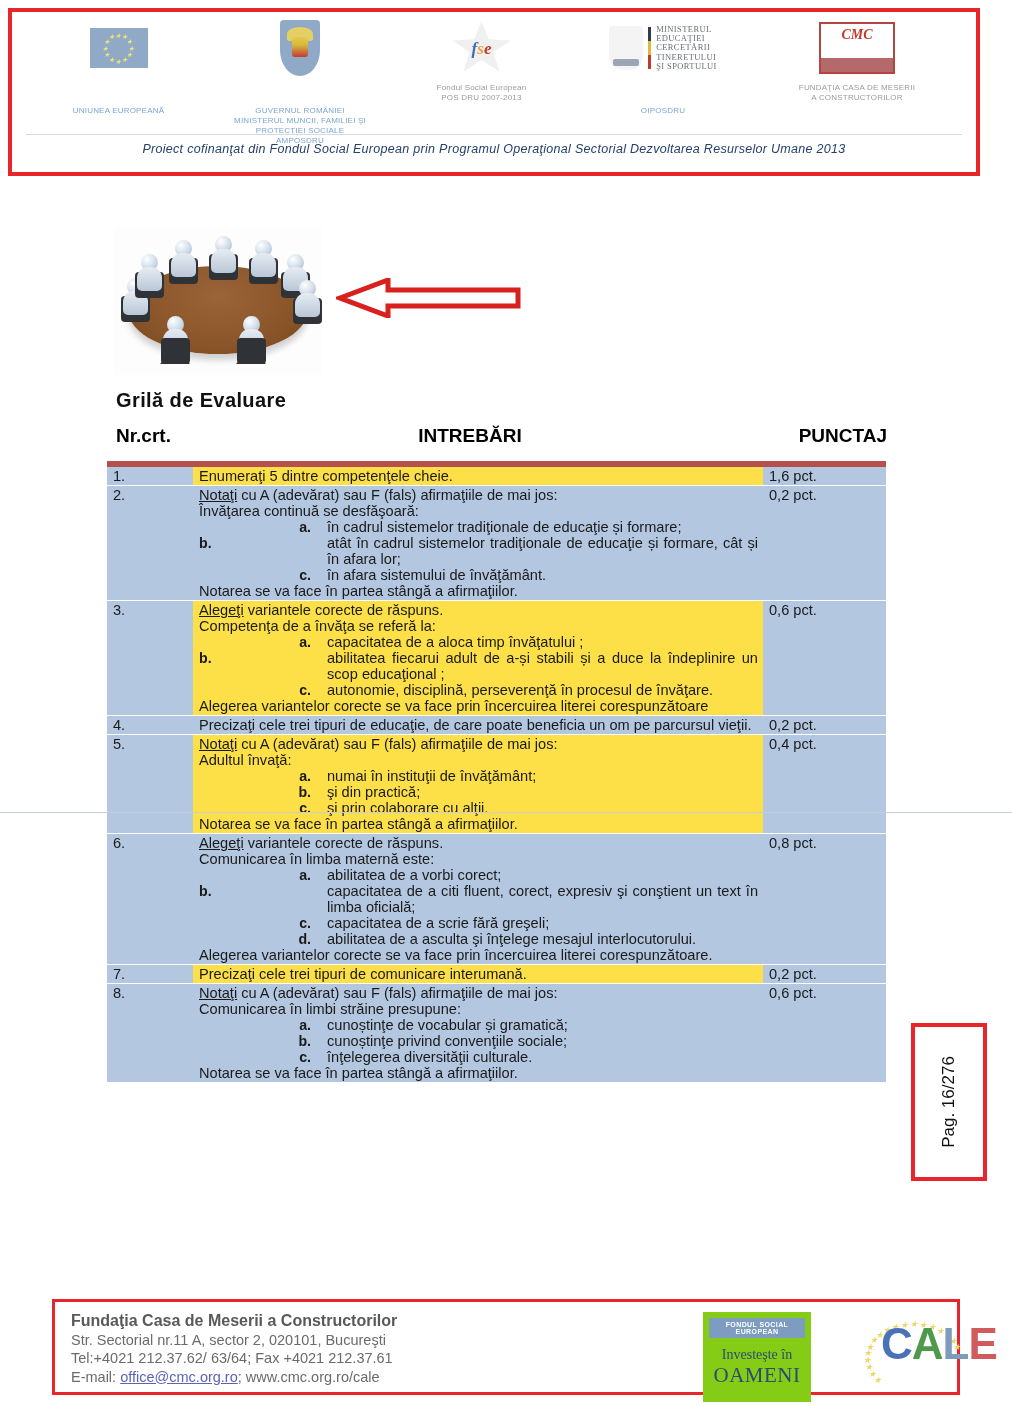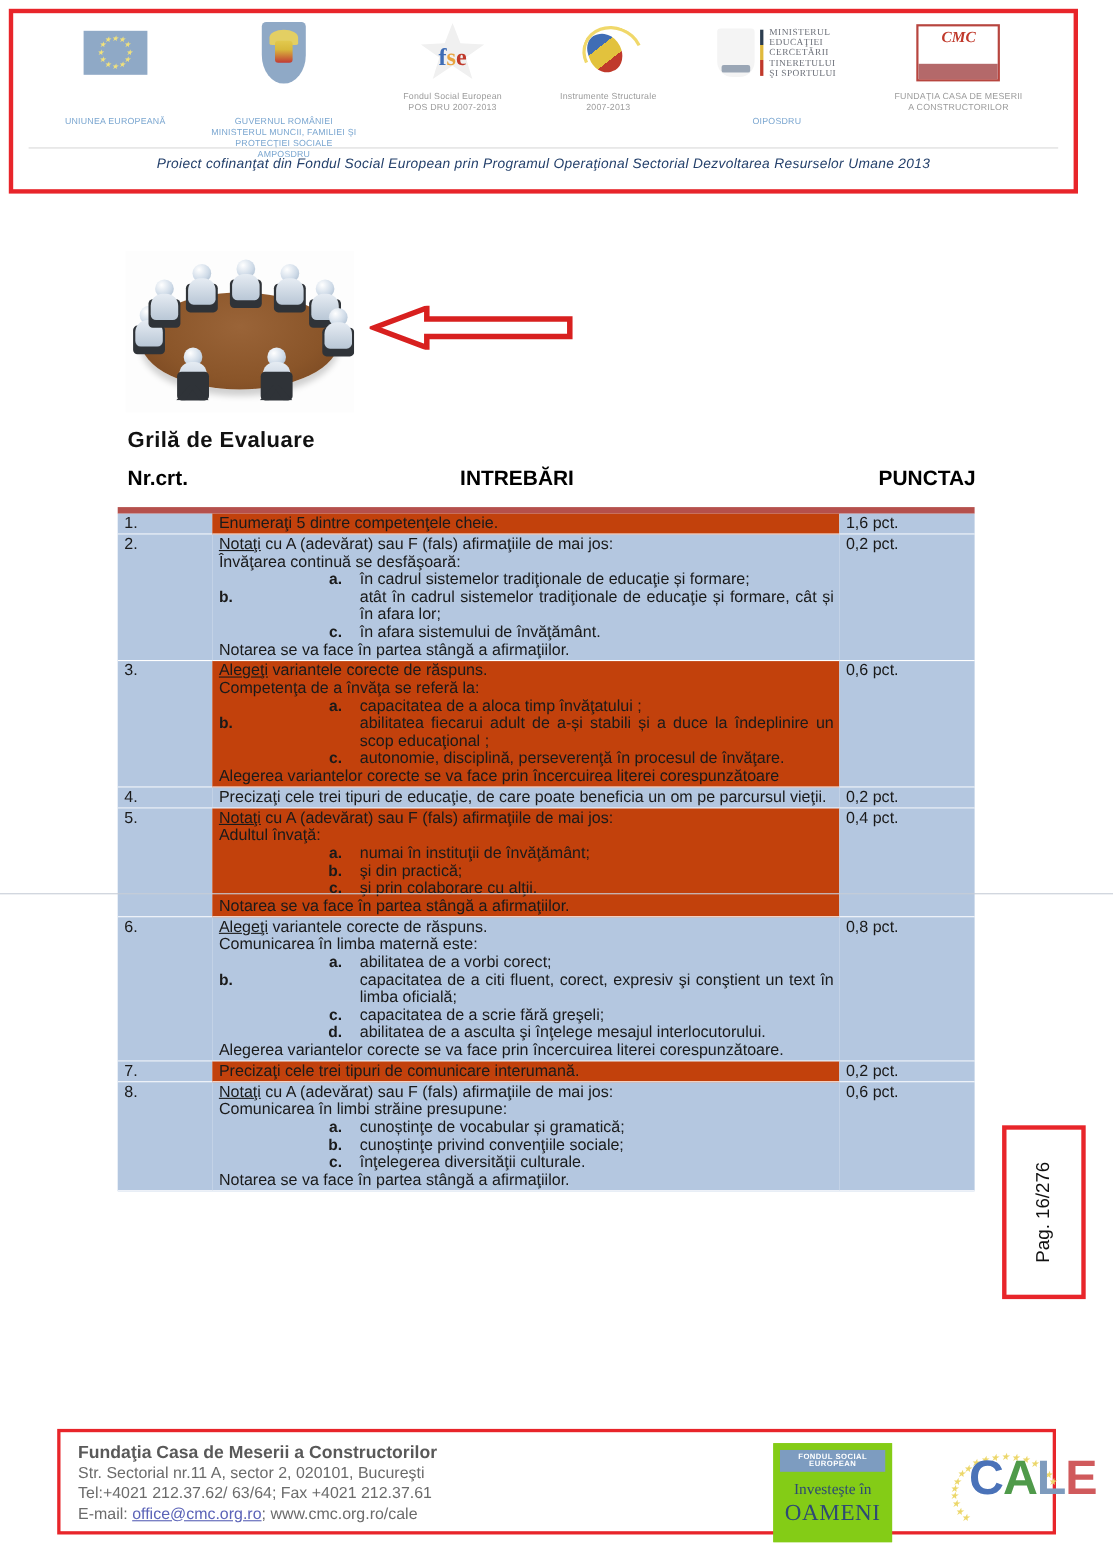--- a/index.html
+++ b/index.html
@@ -108,22 +108,23 @@
   }
   .fse-star .star {
     position: absolute; inset: 0;
     background: #f0f0f0;
     clip-path: polygon(50% 0%, 62% 34%, 98% 36%, 70% 58%, 80% 94%, 50% 72%, 20% 94%, 30% 58%, 2% 36%, 38% 34%);
   }
   .fse-star .txt {
     position: absolute;
     left: 0; right: 0; top: 18px;
     text-align: center;
+    font-style: italic;
     font-weight: bold;
-    font-size: 22px;
+    font-size: 17px;
     font-family: "Liberation Serif", serif;
   }
   .fse-star .txt .f { color: #3f6db5; }
   .fse-star .txt .s { color: #e8a33d; }
   .fse-star .txt .e { color: #c0392b; }
   
   .is-logo {
     width: 64px; height: 56px;
     position: relative;
   }
@@ -343,21 +344,21 @@
     box-shadow: inset -1px -1px 0 #ffffff;
   }
   td.pt {
     background: #b4c7e0;
     vertical-align: middle;
     padding-left: 9px;
     box-shadow: inset 1px -1px 0 #ffffff;
     border-right: 1px solid #8fa8c4;
   }
   td.q.shade-dark  { background: #b4c7e0; }
-  td.q.shade-light { background: #c2410c; }
+  td.q.shade-light { background: #fde047; }
   td.q.head-cell   { background: #b4c7e0; }
   td.nr.head-cell  { background: #b4c7e0; }
 
   .q-line { margin: 0; }
   .q-line.just { text-align: justify; text-align-last: left; }
   .q-line u { }
   ol.choices {
     margin: 0 0 0 0;
     padding: 0;
     list-style: none;
@@ -532,29 +533,20 @@
     <div class="logo-cell">
       <div class="logo-art">
         <div class="fse-star">
           <div class="star"></div>
           <div class="txt"><span class="f">f</span><span class="s">s</span><span class="e">e</span></div>
         </div>
       </div>
       <div class="logo-caption grey">Fondul Social European<br>POS DRU 2007-2013</div>
     </div>
 
-    <div class="logo-cell">
-      <div class="logo-art">
-        <div class="is-logo">
-            <div class="arc"></div>
-            <div class="sw"></div>
-          </div>
-      </div>
-      <div class="logo-caption grey">Instrumente Structurale<br>2007-2013</div>
-    </div>
 
     <div class="logo-cell wide">
       <div class="logo-art">
         <div class="min-logo">
           <div class="min-crest"></div>
           <div class="min-bar"></div>
           <div class="min-words">MINISTERUL<br>EDUCAŢIEI<br>CERCETĂRII<br>TINERETULUI<br>ŞI SPORTULUI</div>
         </div>
       </div>
       <div class="logo-caption blue">OIPOSDRU</div>

